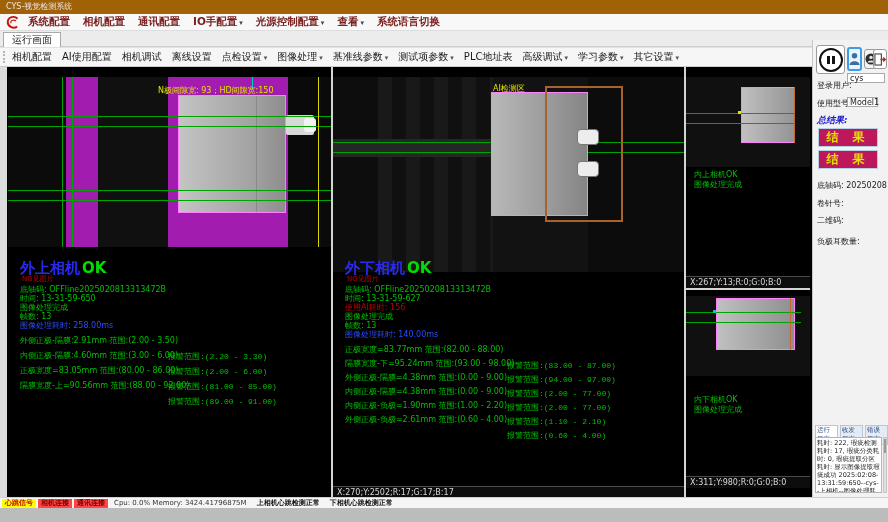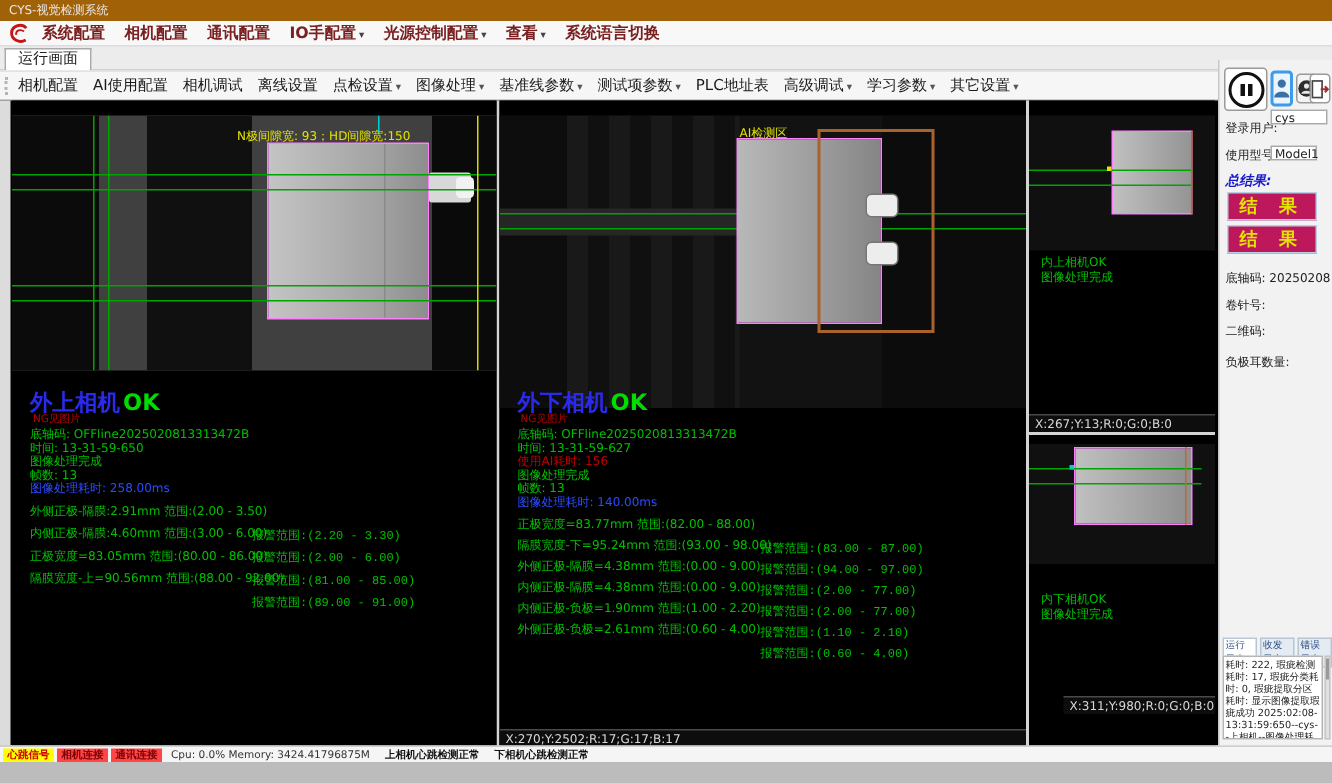--- a/index.html
+++ b/index.html
@@ -127,21 +127,21 @@
       </div>
   </div>
 
   <div class="main">
     <div class="gutter"></div>
     <div class="vdiv" style="left:331px;"></div>
     <div class="vdiv" style="left:684px;"></div>
     <div class="hdiv-small"></div>
 
     <div class="view" id="view-left" style="left:8px;top:0;width:323px;height:430px;">
-      <div class="cam-img" style="top:10px;width:323px;height:170px;background:#404040;">
+      <div class="cam-img" style="top:10px;width:323px;height:170px;background:#a21caf;">
         <div class="shape" style="left:0;top:0;width:58px;height:170px;background:#0b0b0b;"></div>
         <div class="shape" style="left:90px;top:0;width:70px;height:170px;background:#101010;"></div>
         <div class="shape" style="left:280px;top:0;width:43px;height:170px;background:#0a0a0a;"></div>
         <div class="shape" style="left:170px;top:18px;width:108px;height:118px;background:linear-gradient(90deg,#c4c4c4,#a2a2a2 70%,#8d8d8d);border:1px solid #ff7fff;box-sizing:border-box;"></div>
         <div class="shape" style="left:248px;top:19px;width:1px;height:116px;background:#8a8a8a;"></div>
         <div class="shape" style="left:278px;top:38px;width:28px;height:20px;background:#d8d8d8;border-radius:2px;"></div>
         <div class="shape" style="left:296px;top:41px;width:12px;height:14px;background:#f2f2f2;border-radius:3px;"></div>
         <div class="hl" style="left:0;top:39px;width:323px;"></div>
         <div class="hl" style="left:0;top:49px;width:323px;"></div>
         <div class="hl" style="left:0;top:113px;width:323px;"></div>
@@ -228,21 +228,21 @@
         <div class="shape" style="left:30px;top:2px;width:79px;height:52px;background:linear-gradient(90deg,#c0c0c0,#8f8f8f);border:1px solid #ff7fff;box-sizing:border-box;"></div>
         <div class="hl" style="left:0;top:16px;width:115px;"></div>
         <div class="hl" style="left:0;top:26px;width:115px;"></div>
         <div class="orvl" style="left:104px;top:2px;height:52px;"></div>
         <div class="shape" style="left:27px;top:14px;width:3px;height:3px;background:#00cccc;"></div>
       </div>
       <div class="small-lines" id="small-bottom-lines" style="top:105px;">
           <div class="small-line">内下相机OK</div>
           <div class="small-line">图像处理完成</div>
         </div>
-      <div class="coords" style="top:174px;margin-left:23px;">X:311;Y:980;R:0;G:0;B:0</div>
+      <div class="coords" style="top:186px;">X:311;Y:980;R:0;G:0;B:0</div>
     </div>
   </div>
 
   <div class="panel">
     <div class="btn" style="left:3px;top:5px;width:29px;height:29px;">
       <div class="pause-ring">
           <i></i>
           <i></i>
         </div>
     </div>

